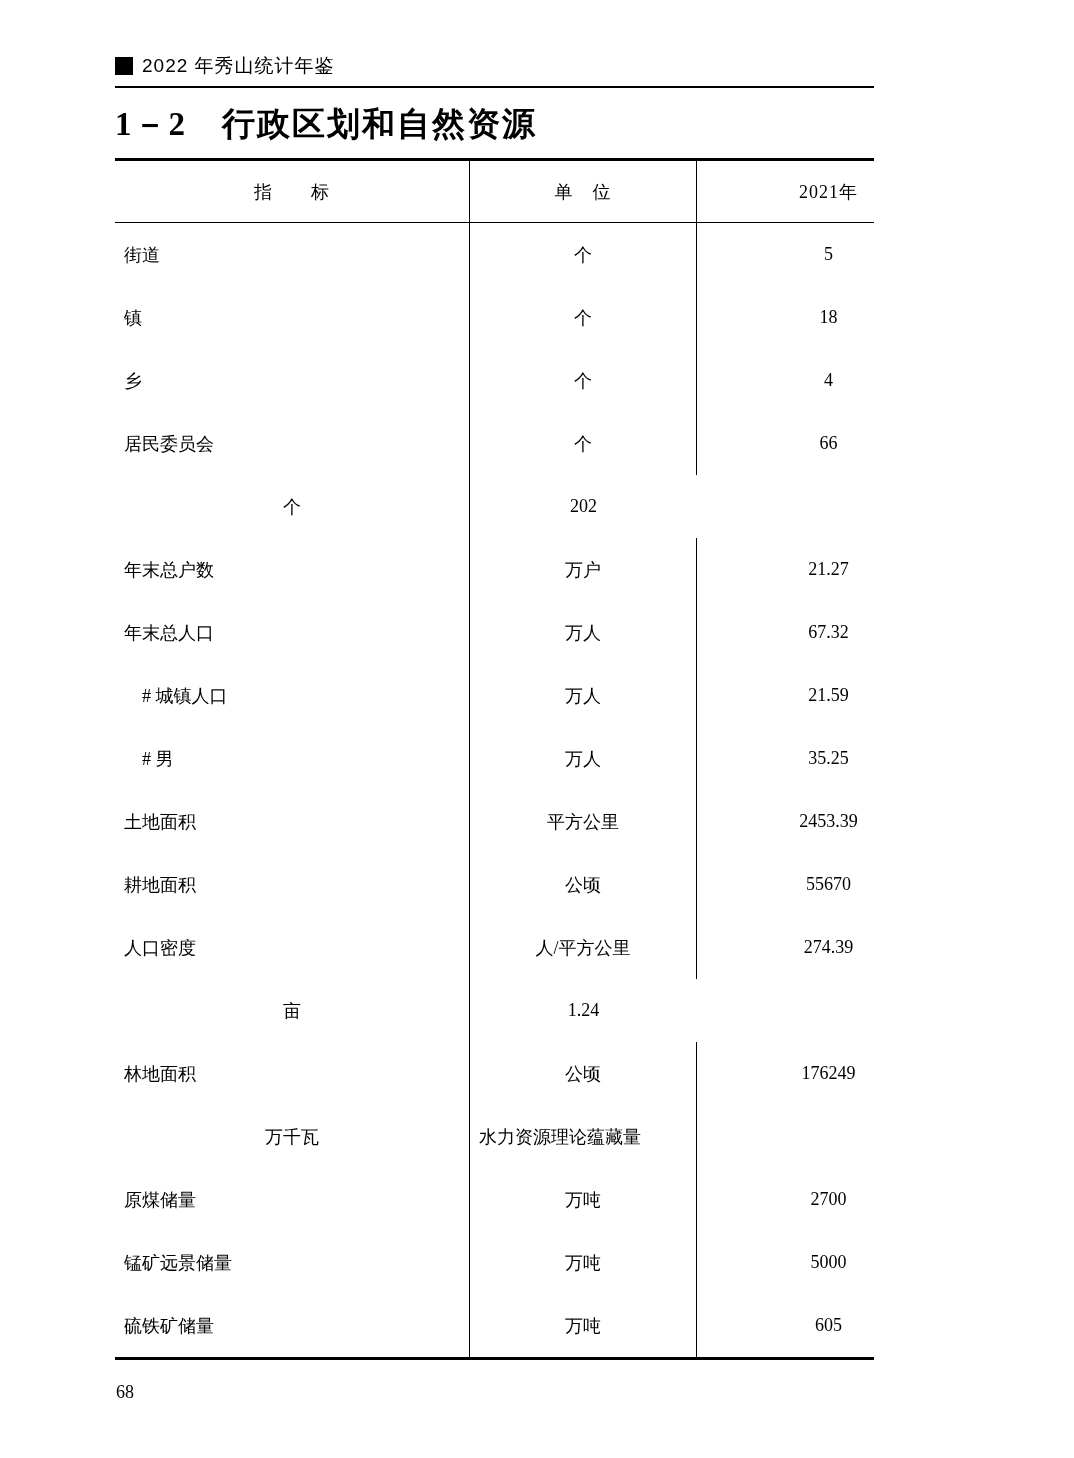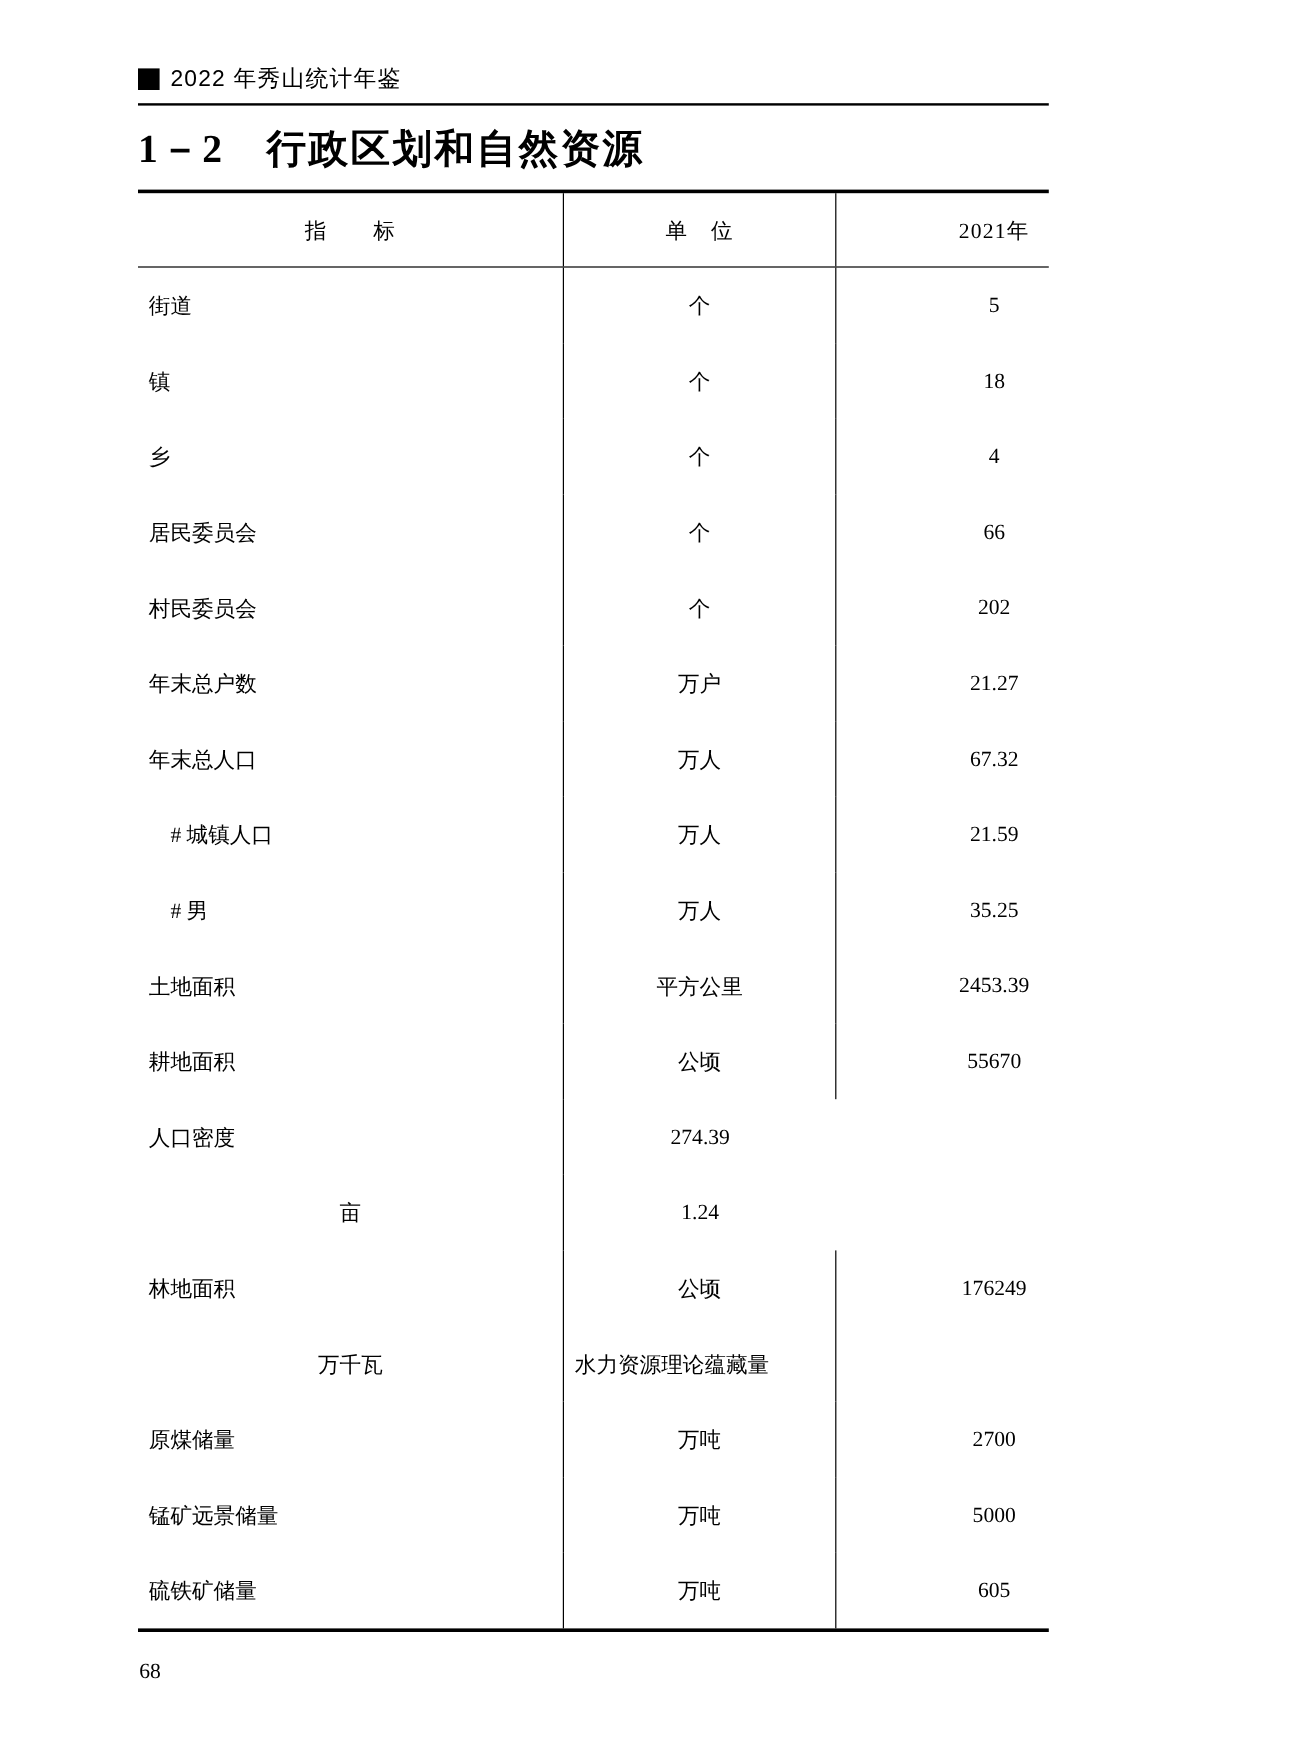--- a/index.html
+++ b/index.html
@@ -126,21 +126,20 @@
           <div class="cell col-0">乡</div>
           <div class="cell col-1">个</div>
           <div class="cell col-2">4</div>
         </div>
         <div class="trow">
           <div class="cell col-0">居民委员会</div>
           <div class="cell col-1">个</div>
           <div class="cell col-2">66</div>
         </div>
         <div class="trow">
-          <div class="cell col-0">村民委员会</div>
           <div class="cell col-1">个</div>
           <div class="cell col-2">202</div>
         </div>
         <div class="trow">
           <div class="cell col-0">年末总户数</div>
           <div class="cell col-1">万户</div>
           <div class="cell col-2">21.27</div>
         </div>
         <div class="trow">
           <div class="cell col-0">年末总人口</div>
@@ -162,20 +161,21 @@
           <div class="cell col-1">平方公里</div>
           <div class="cell col-2">2453.39</div>
         </div>
         <div class="trow">
           <div class="cell col-0">耕地面积</div>
           <div class="cell col-1">公顷</div>
           <div class="cell col-2">55670</div>
         </div>
         <div class="trow">
           <div class="cell col-0">人口密度</div>
+          <div class="cell col-1">人/平方公里</div>
           <div class="cell col-2">274.39</div>
         </div>
         <div class="trow">
           <div class="cell col-1">亩</div>
           <div class="cell col-2">1.24</div>
         </div>
         <div class="trow">
           <div class="cell col-0">林地面积</div>
           <div class="cell col-1">公顷</div>
           <div class="cell col-2">176249</div>

